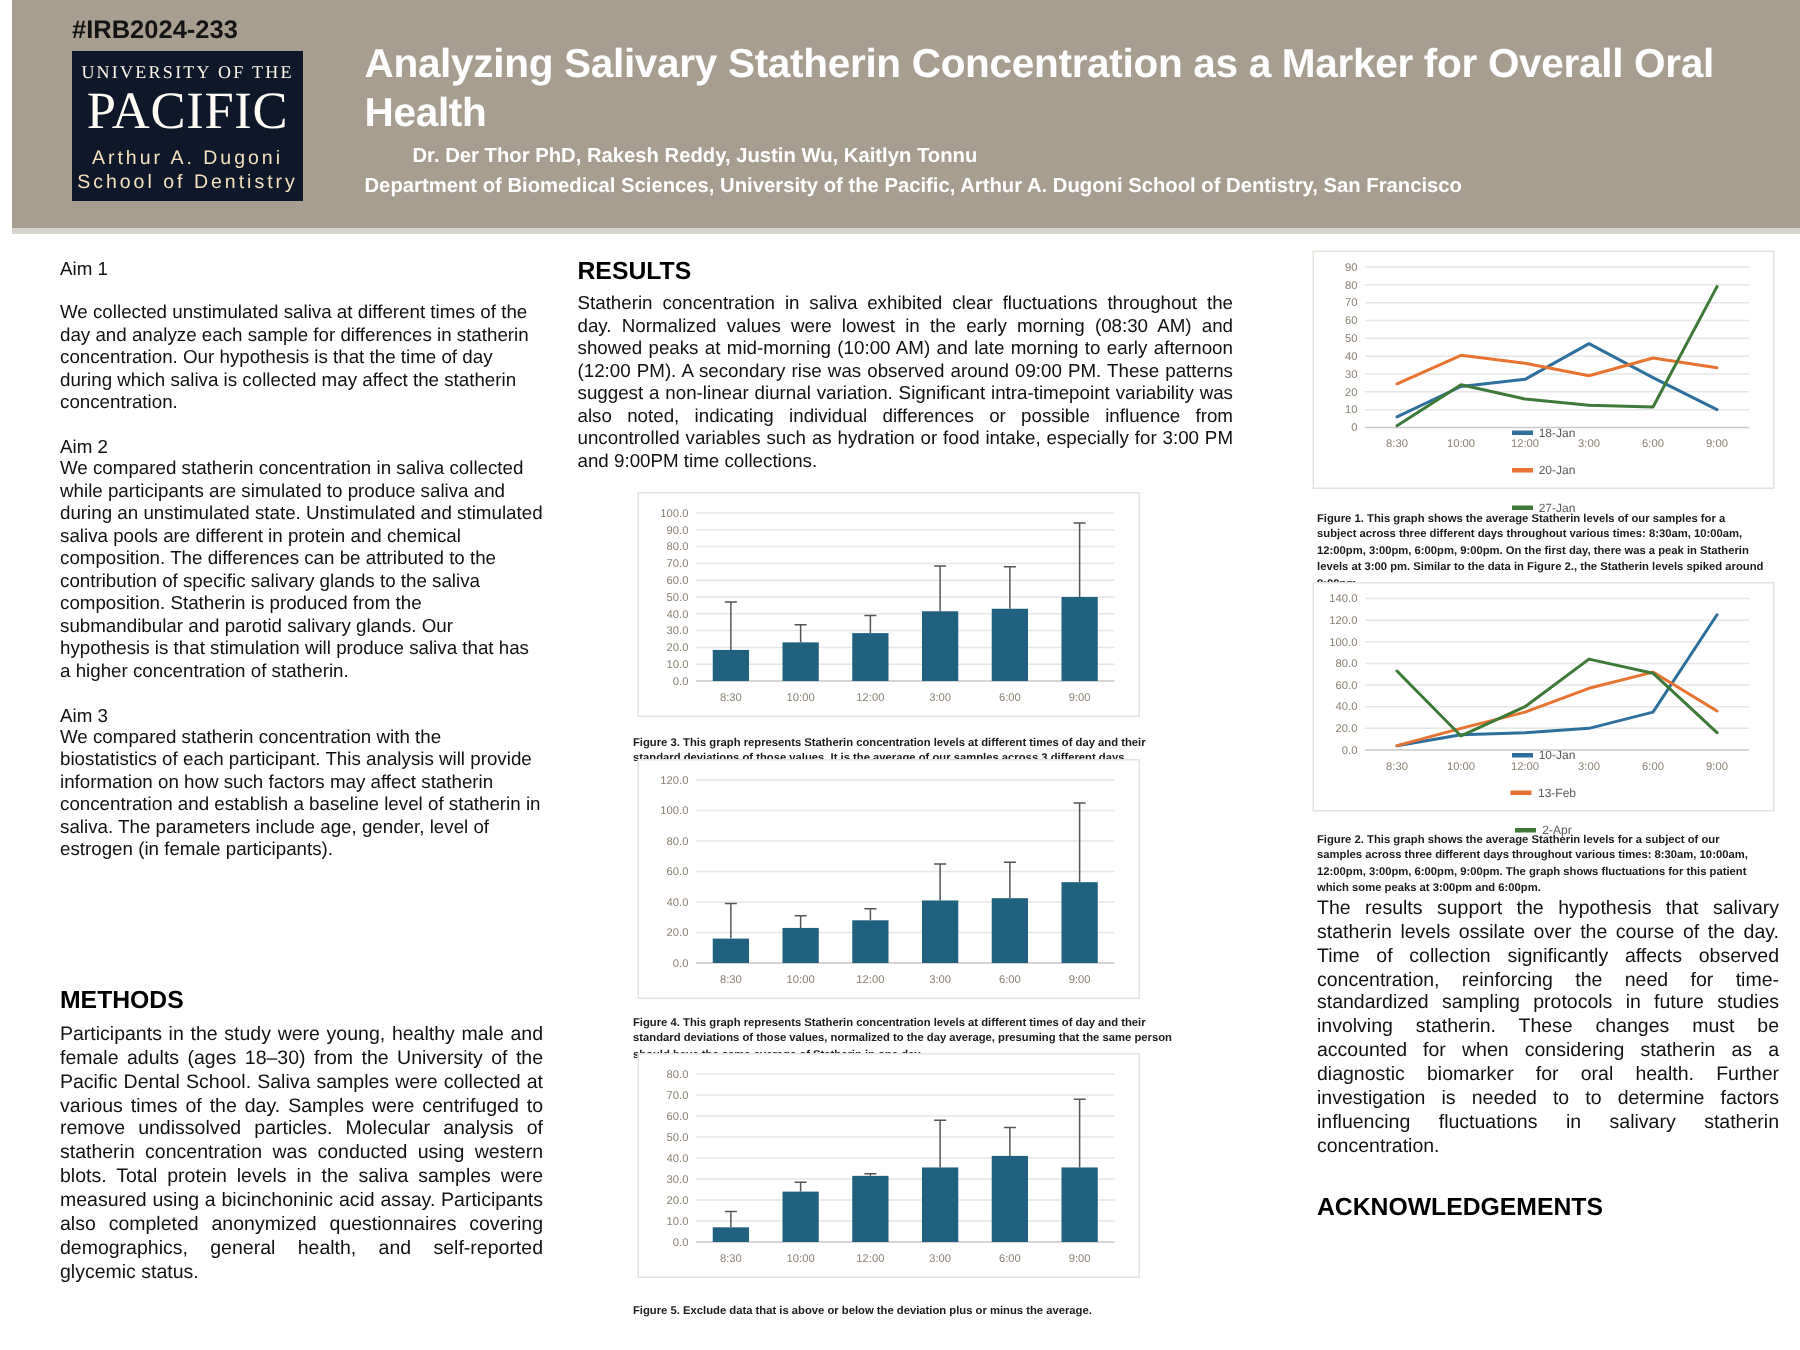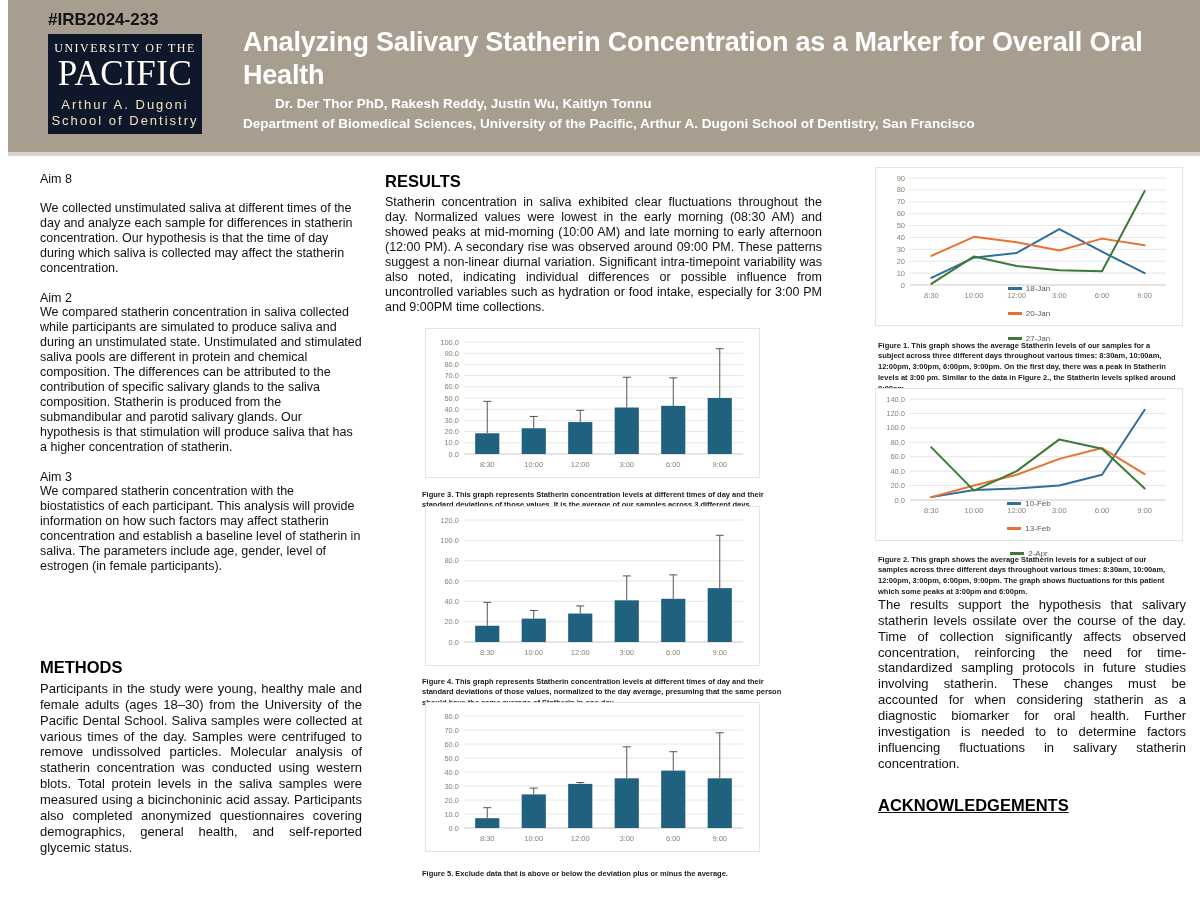--- a/index.html
+++ b/index.html
@@ -23,21 +23,21 @@
 
   
   .block{position:absolute;}
   .sec-head{font-size:16.5px;font-weight:bold;color:#000;margin:0 0 16px 0;}
   .body-txt{font-size:12.5px;line-height:1.2;margin:0 0 15px 0;}
   .just{text-align:justify;}
   #objectives{left:40px;top:172px;width:322px;}
   #methods{left:40px;top:658px;width:322px;}
   #results{left:385px;top:172px;width:437px;}
   #conclusion{left:878px;top:597px;width:308px;}
-  #acks{left:878px;top:796px;width:308px;text-decoration:underline;}
+  #acks{left:878px;top:796px;width:308px;}
   #methods .sec-head,#results .sec-head{margin-bottom:4px;}
   #conclusion .sec-head,#acks .sec-head{margin-bottom:3px;}
   #conclusion .body-txt,#methods .body-txt{font-size:13px;line-height:1.22;}
   .aim-label{font-size:12.5px;margin:0;}
   .gap{height:15px;}
 
   
   .fig{position:absolute;background:#fff;border:1px solid #e6e3dc;box-sizing:border-box;
        display:flex;flex-direction:column;}
   #fig1-box{left:875px;top:167px;width:308px;height:159px;}
@@ -70,21 +70,21 @@
       <div class="logo-l2">PACIFIC</div>
       <div class="logo-l3">Arthur A. Dugoni</div>
       <div class="logo-l4">School of Dentistry</div>
     </div>
     <div class="title">Analyzing Salivary Statherin Concentration as a Marker for Overall Oral Health</div>
     <div class="authors">Dr. Der Thor PhD, Rakesh Reddy, Justin Wu, Kaitlyn Tonnu</div>
     <div class="affil">Department of Biomedical Sciences, University of the Pacific, Arthur A. Dugoni School of Dentistry, San Francisco</div>
   </div>
 
   <div class="block" id="objectives">
-    <p class="aim-label">Aim 8</p>
+    <p class="aim-label">Aim 1</p>
     <div class="gap"></div>
     <p class="body-txt">We collected unstimulated saliva at different times of the day and analyze each sample for differences in statherin concentration. Our hypothesis is that the time of day during which saliva is collected may affect the statherin concentration.</p>
     <p class="aim-label">Aim 2</p>
     <p class="body-txt">We compared statherin concentration in saliva collected while participants are simulated to produce saliva and during an unstimulated state. Unstimulated and stimulated saliva pools are different in protein and chemical composition. The differences can be attributed to the contribution of specific salivary glands to the saliva composition. Statherin is produced from the submandibular and parotid salivary glands. Our hypothesis is that stimulation will produce saliva that has a higher concentration of statherin.</p>
     <p class="aim-label">Aim 3</p>
     <p class="body-txt">We compared statherin concentration with the biostatistics of each participant. This analysis will provide information on how such factors may affect statherin concentration and establish a baseline level of statherin in saliva. The parameters include age, gender, level of estrogen (in female participants).</p>
   </div>
 
   <div class="block" id="methods">
     <h2 class="sec-head">METHODS</h2>
@@ -313,21 +313,21 @@
         <text x="183.33333333333331" y="124" text-anchor="middle" class="tick">3:00</text>
         <text x="226" y="124" text-anchor="middle" class="tick">6:00</text>
         <text x="268.66666666666663" y="124" text-anchor="middle" class="tick">9:00</text>
         <polyline points="55.33333333333333,108.11428571428571 98,100.9 140.66666666666666,99.45714285714286 183.33333333333331,96.57142857142857 226,85.75 268.66666666666663,20.82142857142857" fill="none" stroke="#2e6f9e" stroke-width="2" stroke-linejoin="round" stroke-linecap="round"></polyline>
         <polyline points="55.33333333333333,108.11428571428571 98,96.57142857142857 140.66666666666666,85.75 183.33333333333331,69.87857142857143 226,59.057142857142864 268.66666666666663,85.02857142857144" fill="none" stroke="#e8722f" stroke-width="2" stroke-linejoin="round" stroke-linecap="round"></polyline>
         <polyline points="55.33333333333333,58.33571428571428 98,101.62142857142857 140.66666666666666,82.14285714285714 183.33333333333331,50.400000000000006 226,59.77857142857143 268.66666666666663,99.45714285714286" fill="none" stroke="#3d7a37" stroke-width="2" stroke-linejoin="round" stroke-linecap="round"></polyline>
       </svg>
       <div class="legend">
         <span class="legend-item">
           <span class="legend-swatch" style="background: rgb(46, 111, 158);"></span>
-          <span>10-Feb</span>
+          <span>10-Jan</span>
         </span>
         <span class="legend-item">
           <span class="legend-swatch" style="background: rgb(232, 114, 47);"></span>
           <span>13-Feb</span>
         </span>
         <span class="legend-item">
           <span class="legend-swatch" style="background: rgb(61, 122, 55);"></span>
           <span>2-Apr</span>
         </span>
       </div>

